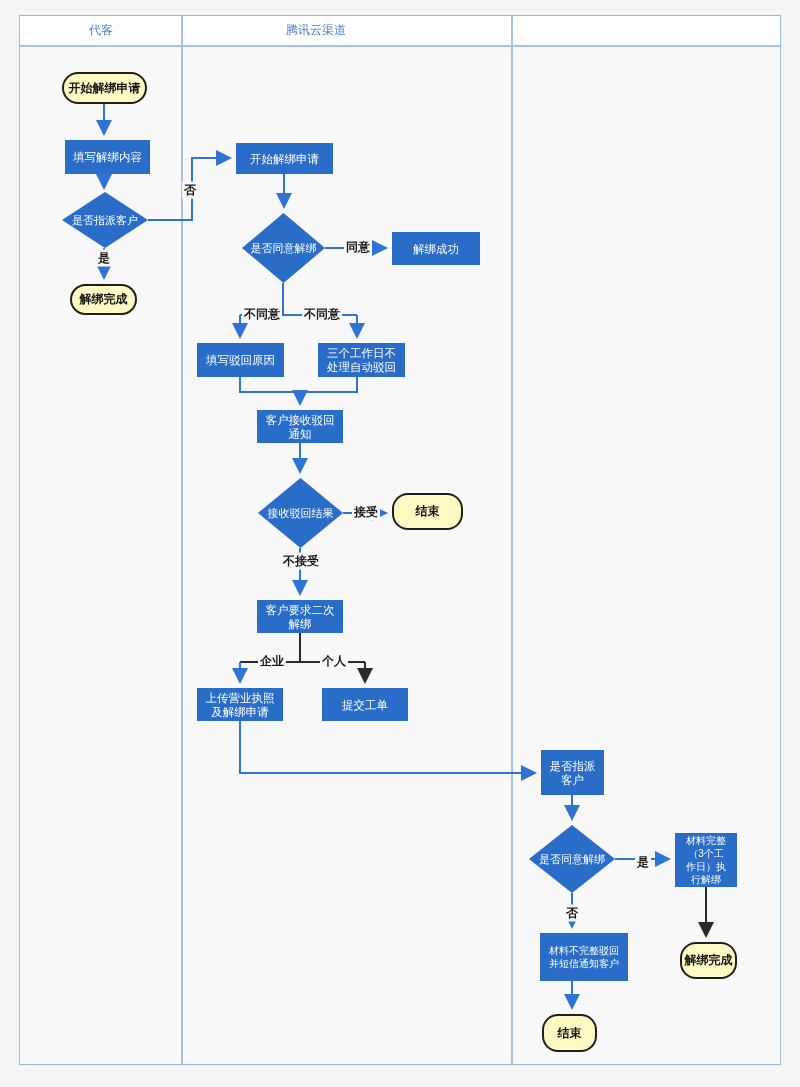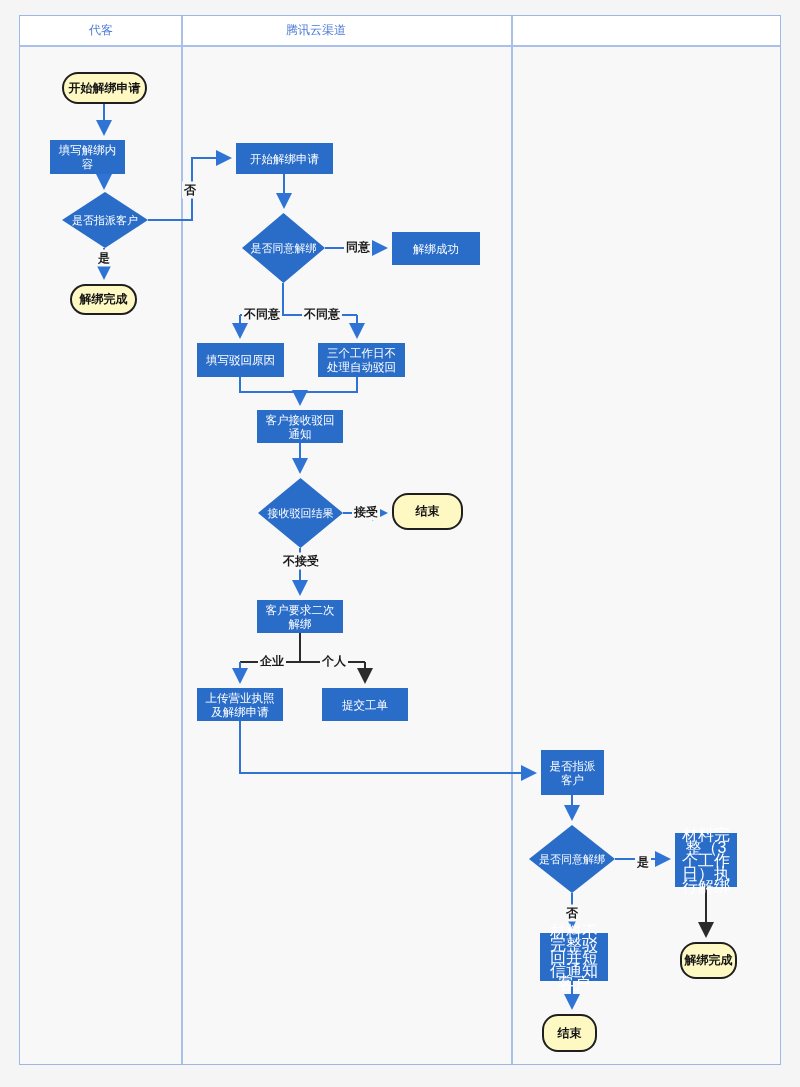--- a/index.html
+++ b/index.html
@@ -12,21 +12,21 @@
                    background:#ffffff;border-bottom:2px solid #a9c0ea;box-sizing:border-box;display:flex;}
   .lane-header{flex:none;display:flex;align-items:center;justify-content:center;
                color:#4b7bd5;font-size:12px;}
   .lane-sep{position:absolute;top:0;width:2px;height:100%;background:#a9c0ea;}
   
   svg.edges{position:absolute;left:0;top:0;z-index:1;}
   
   .node{position:absolute;z-index:2;box-sizing:border-box;display:flex;
         align-items:center;justify-content:center;text-align:center;}
   .rect{background:#2a6dc9;color:#fff;font-size:11.5px;line-height:14px;padding:2px 4px;}
-  .rect.small{font-size:16px;line-height:13px;padding:1px 3px;}
+  .rect.small{font-size:10px;line-height:13px;padding:1px 9px;}
   .terminal{background:#fef9c3;border:2px solid #1f1f1f;border-radius:16px;
             color:#141414;font-size:12px;font-weight:700;}
   .diamond{background:#2a6dc9;color:#fff;font-size:11px;line-height:13px;
            clip-path:polygon(50% 0,100% 50%,50% 100%,0 50%);}
   
   .elabel{position:absolute;z-index:3;transform:translate(-50%,-50%);
           font-size:12px;font-weight:600;color:#1a1a1a;background:#f8f8f9;
           padding:0 2px;white-space:nowrap;}
 </style>
 </head>
@@ -77,40 +77,40 @@
       <path d="M240 662 V682" marker-end="url(#ab)"></path>
       <path d="M240 721 V773 H535" marker-end="url(#ab)"></path>
       <path d="M572 795 V819" marker-end="url(#ab)"></path>
       <path d="M615 859 H669" marker-end="url(#ab)"></path>
       <path d="M572 893 V927" marker-end="url(#ab)"></path>
       <path d="M572 981 V1008" marker-end="url(#ab)"></path>
     </g>
   </svg>
 
   <div class="node terminal" style="left:62px;top:72px;width:85px;height:32px">开始解绑申请</div>
-  <div class="node rect" style="left:50px;top:140px;width:75px;height:34px">填写解绑内容</div>
+  <div class="node rect" style="left:65px;top:140px;width:85px;height:34px">填写解绑内容</div>
   <div class="node diamond" style="left:62px;top:192px;width:86px;height:56px">是否指派客户</div>
   <div class="node terminal" style="left:70px;top:284px;width:67px;height:31px">解绑完成</div>
 
   <div class="node rect" style="left:236px;top:143px;width:97px;height:31px">开始解绑申请</div>
   <div class="node diamond" style="left:242px;top:213px;width:83px;height:70px">是否同意解绑</div>
   <div class="node rect" style="left:392px;top:232px;width:88px;height:33px">解绑成功</div>
   <div class="node rect" style="left:197px;top:343px;width:87px;height:34px">填写驳回原因</div>
   <div class="node rect" style="left:318px;top:343px;width:87px;height:34px">三个工作日不处理自动驳回</div>
   <div class="node rect" style="left:257px;top:410px;width:86px;height:33px">客户接收驳回通知</div>
   <div class="node diamond" style="left:258px;top:478px;width:85px;height:70px">接收驳回结果</div>
   <div class="node terminal" style="left:392px;top:493px;width:71px;height:37px">结束</div>
   <div class="node rect" style="left:257px;top:600px;width:86px;height:33px">客户要求二次解绑</div>
   <div class="node rect" style="left:197px;top:688px;width:86px;height:33px">上传营业执照及解绑申请</div>
   <div class="node rect" style="left:322px;top:688px;width:86px;height:33px">提交工单</div>
 
   <div class="node rect" style="left:541px;top:750px;width:63px;height:45px">是否指派客户</div>
   <div class="node diamond" style="left:529px;top:825px;width:86px;height:68px">是否同意解绑</div>
   <div class="node rect small" style="left:675px;top:833px;width:62px;height:54px">材料完整（3个工作日）执行解绑</div>
-  <div class="node rect small" style="left:540px;top:933px;width:68px;height:48px">材料不完整驳回并短信通知客户</div>
+  <div class="node rect small" style="left:540px;top:933px;width:88px;height:48px">材料不完整驳回并短信通知客户</div>
   <div class="node terminal" style="left:680px;top:942px;width:57px;height:37px">解绑完成</div>
   <div class="node terminal" style="left:542px;top:1014px;width:55px;height:38px">结束</div>
 
   <span class="elabel" style="left:190px;top:190px">否</span>
   <span class="elabel" style="left:104px;top:258px">是</span>
   <span class="elabel" style="left:358px;top:247px">同意</span>
   <span class="elabel" style="left:262px;top:314px">不同意</span>
   <span class="elabel" style="left:322px;top:314px">不同意</span>
   <span class="elabel" style="left:366px;top:512px">接受</span>
   <span class="elabel" style="left:301px;top:561px">不接受</span>

